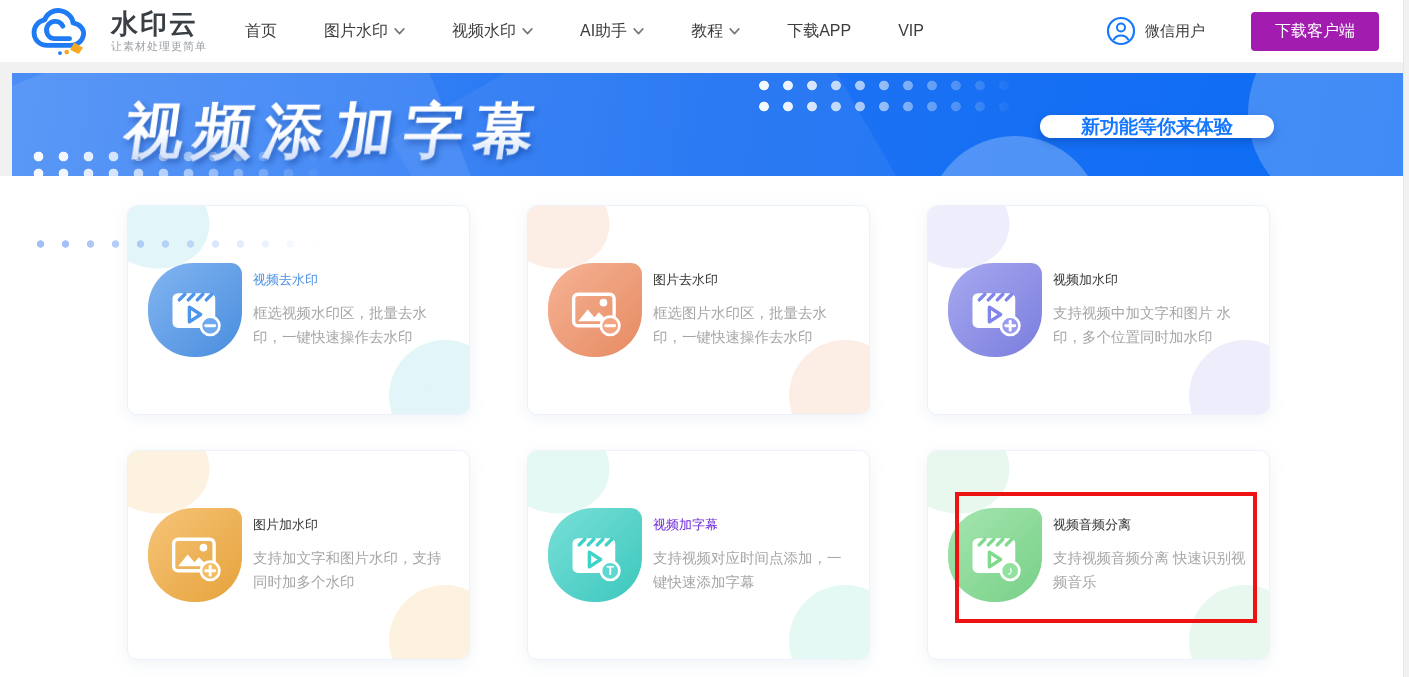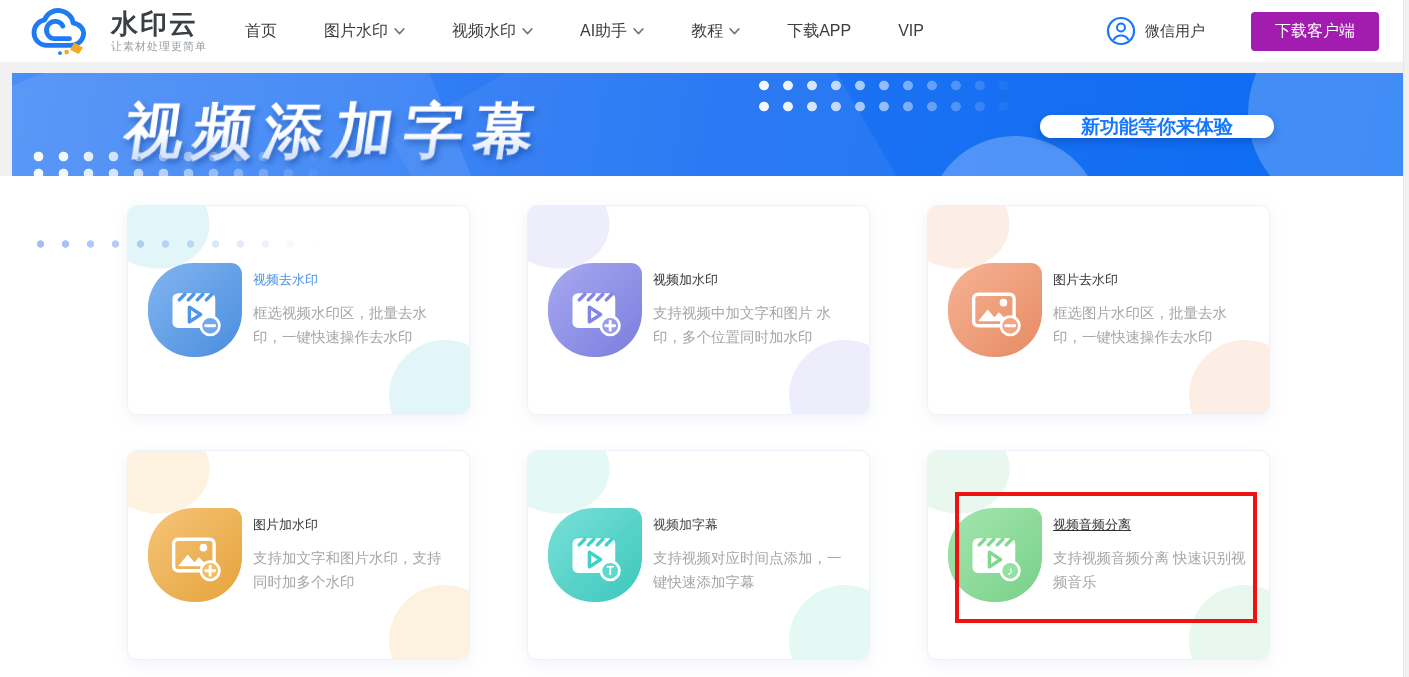--- a/index.html
+++ b/index.html
@@ -170,20 +170,38 @@
         <line x1="33.5" y1="38" x2="41.5" y2="38" stroke="#fff" stroke-width="2.6" stroke-linecap="round"></line>
       </svg>
     </div>
     <div class="card-text">
       <div class="card-title" style="color: rgb(74, 144, 226);">视频去水印</div>
       <div class="card-desc">框选视频水印区，批量去水印，一键快速操作去水印</div>
     </div>
   </div>
 
   <div class="card">
+    <div class="deco deco-tl" style="background-color: rgb(253, 238, 229);"></div>
+    <div class="deco deco-br" style="background-color: rgb(253, 238, 229);"></div>
+    <div class="blob" style="background-color: rgb(242, 146, 103);">
+      <svg width="54" height="54" viewBox="0 0 48 48">
+        <rect x="5" y="10" width="36" height="28" rx="4" fill="none" stroke="#fff" stroke-width="3"></rect>
+        <path d="M9 34 l8.5 -10.5 6 7 4 -4.5 8 8 z" fill="#fff"></path>
+        <circle cx="31.5" cy="17.5" r="3.4" fill="#fff"></circle>
+        <circle cx="37.5" cy="38" r="8.2" stroke="#fff" stroke-width="2.4" fill="#f4a481"></circle>
+        <line x1="33.5" y1="38" x2="41.5" y2="38" stroke="#fff" stroke-width="2.6" stroke-linecap="round"></line>
+      </svg>
+    </div>
+    <div class="card-text">
+      <div class="card-title" style="color: rgb(51, 51, 51);">图片去水印</div>
+      <div class="card-desc">框选图片水印区，批量去水印，一键快速操作去水印</div>
+    </div>
+  </div>
+
+  <div class="card">
     <div class="deco deco-tl" style="background-color: rgb(237, 237, 252);"></div>
     <div class="deco deco-br" style="background-color: rgb(237, 237, 252);"></div>
     <div class="deco deco-sq" style="background-color: rgb(237, 237, 252);"></div>
     <div class="blob" style="background-color: rgb(129, 132, 233);">
       <svg width="54" height="54" viewBox="0 0 48 48">
         <rect x="4" y="9" width="38" height="31" rx="5" fill="#fff"></rect>
         <g stroke-width="3" stroke-linecap="round" stroke="#8184e9">
           <line x1="10" y1="15" x2="15" y2="10"></line>
             <line x1="18" y1="15" x2="23" y2="10"></line>
           <line x1="26" y1="15" x2="31" y2="10"></line>
@@ -195,38 +213,20 @@
         <line x1="37.5" y1="34" x2="37.5" y2="42" stroke="#fff" stroke-width="2.6" stroke-linecap="round"></line>
       </svg>
     </div>
     <div class="card-text">
       <div class="card-title" style="color: rgb(51, 51, 51);">视频加水印</div>
       <div class="card-desc">支持视频中加文字和图片 水印，多个位置同时加水印</div>
     </div>
   </div>
 
   <div class="card">
-    <div class="deco deco-tl" style="background-color: rgb(253, 238, 229);"></div>
-    <div class="deco deco-br" style="background-color: rgb(253, 238, 229);"></div>
-    <div class="blob" style="background-color: rgb(242, 146, 103);">
-      <svg width="54" height="54" viewBox="0 0 48 48">
-        <rect x="5" y="10" width="36" height="28" rx="4" fill="none" stroke="#fff" stroke-width="3"></rect>
-        <path d="M9 34 l8.5 -10.5 6 7 4 -4.5 8 8 z" fill="#fff"></path>
-        <circle cx="31.5" cy="17.5" r="3.4" fill="#fff"></circle>
-        <circle cx="37.5" cy="38" r="8.2" stroke="#fff" stroke-width="2.4" fill="#f4a481"></circle>
-        <line x1="33.5" y1="38" x2="41.5" y2="38" stroke="#fff" stroke-width="2.6" stroke-linecap="round"></line>
-      </svg>
-    </div>
-    <div class="card-text">
-      <div class="card-title" style="color: rgb(51, 51, 51);">图片去水印</div>
-      <div class="card-desc">框选图片水印区，批量去水印，一键快速操作去水印</div>
-    </div>
-  </div>
-
-  <div class="card">
     <div class="deco deco-tl" style="background-color: rgb(253, 242, 224);"></div>
     <div class="deco deco-br" style="background-color: rgb(253, 242, 224);"></div>
     <div class="blob" style="background-color: rgb(242, 171, 62);">
       <svg width="54" height="54" viewBox="0 0 48 48">
         <rect x="5" y="10" width="36" height="28" rx="4" fill="none" stroke="#fff" stroke-width="3"></rect>
         <path d="M9 34 l8.5 -10.5 6 7 4 -4.5 8 8 z" fill="#fff"></path>
         <circle cx="31.5" cy="17.5" r="3.4" fill="#fff"></circle>
         <circle cx="37.5" cy="38" r="8.2" stroke="#fff" stroke-width="2.4" fill="#f5bd61"></circle>
         <line x1="33.5" y1="38" x2="41.5" y2="38" stroke="#fff" stroke-width="2.6" stroke-linecap="round"></line>
         <line x1="37.5" y1="34" x2="37.5" y2="42" stroke="#fff" stroke-width="2.6" stroke-linecap="round"></line>
@@ -250,21 +250,21 @@
             <line x1="18" y1="15" x2="23" y2="10"></line>
           <line x1="26" y1="15" x2="31" y2="10"></line>
             <line x1="34" y1="15" x2="39" y2="10"></line>
         </g>
         <path d="M19 21.5 l10 6.5 -10 6.5 z" fill="none" stroke-width="3" stroke-linejoin="round" stroke-linecap="round" stroke="#3fd2c7"></path>
         <circle cx="37.5" cy="38" r="8.2" stroke="#fff" stroke-width="2.4" fill="#5cd9d0"></circle>
         <text x="37.5" y="42" font-size="11" font-weight="bold" fill="#fff" text-anchor="middle">T</text>
       </svg>
     </div>
     <div class="card-text">
-      <div class="card-title" style="color: #404040;">视频加字幕</div>
+      <div class="card-title" style="color: #6d28d9;">视频加字幕</div>
       <div class="card-desc">支持视频对应时间点添加，一键快速添加字幕</div>
     </div>
   </div>
 
   <div class="card">
     <div class="deco deco-tl" style="background-color: rgb(232, 248, 238);"></div>
     <div class="deco deco-br" style="background-color: rgb(232, 248, 238);"></div>
     <div class="blob" style="background-color: rgb(126, 219, 142);">
       <svg width="54" height="54" viewBox="0 0 48 48">
         <rect x="4" y="9" width="38" height="31" rx="5" fill="#fff"></rect>
@@ -273,21 +273,21 @@
             <line x1="18" y1="15" x2="23" y2="10"></line>
           <line x1="26" y1="15" x2="31" y2="10"></line>
             <line x1="34" y1="15" x2="39" y2="10"></line>
         </g>
         <path d="M19 21.5 l10 6.5 -10 6.5 z" fill="none" stroke-width="3" stroke-linejoin="round" stroke-linecap="round" stroke="#7edb8e"></path>
         <circle cx="37.5" cy="38" r="8.2" stroke="#fff" stroke-width="2.4" fill="#92e29f"></circle>
         <text x="37.5" y="42.2" font-size="11.5" font-weight="bold" fill="#fff" text-anchor="middle">♪</text>
       </svg>
     </div>
     <div class="card-text">
-      <div class="card-title" style="color: rgb(51, 51, 51); text-decoration: underline;">视频音频分离</div>
+      <div class="card-title" style="color: rgb(51, 51, 51);">视频音频分离</div>
       <div class="card-desc">支持视频音频分离 快速识别视频音乐</div>
     </div>
   </div>
 </div>
 
 <div class="annotation"></div>
 
 <div class="scrollbar"></div>
 
 </body></html>

